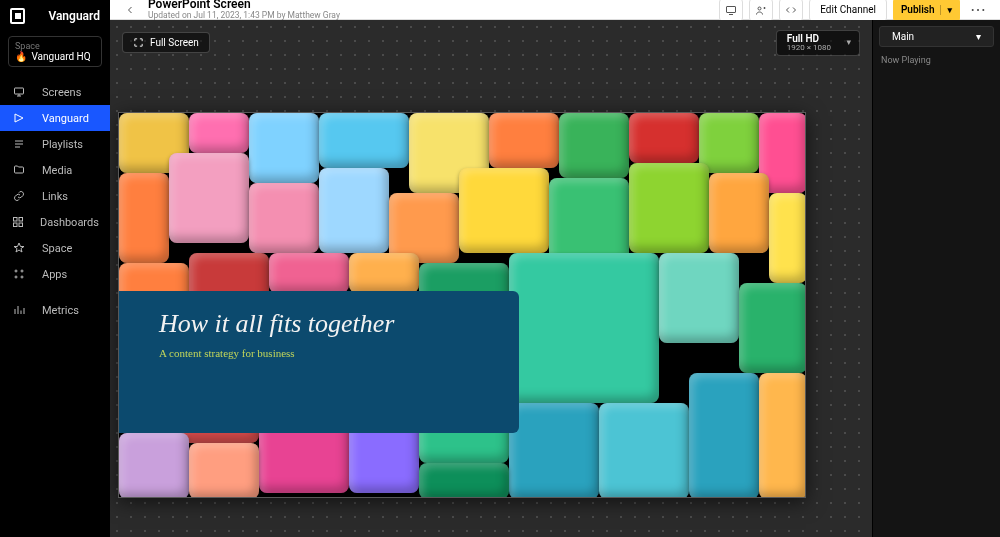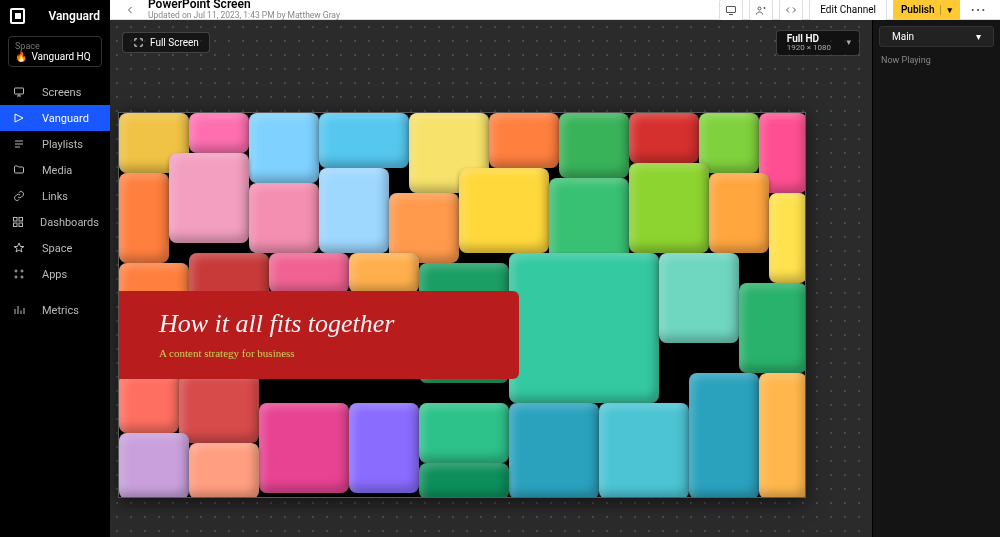--- a/index.html
+++ b/index.html
@@ -50,21 +50,21 @@
 }
 .canvas-toolbar { display:flex; justify-content:space-between; align-items:center; }
 .fs-btn { background:rgba(0,0,0,.5); border:1px solid rgba(255,255,255,.2); border-radius:4px; padding:4px 10px; font-size:10px; display:flex; align-items:center; gap:6px; cursor:pointer;}
 .res-btn { background:rgba(0,0,0,.6); border:1px solid rgba(255,255,255,.2); border-radius:4px; padding:2px 28px 2px 10px; font-size:10px; line-height:1.1; position:relative; cursor:pointer; min-width:80px;}
 .res-btn .rn { font-weight:600; }
 .res-btn .rv { font-size:8px; color:#aaa; }
 .res-btn::after { content:"▾"; position:absolute; right:8px; top:50%; transform:translateY(-50%); font-size:9px; color:#aaa;}
 .slide-frame { position:absolute; border:1px solid rgba(255,255,255,.35); box-shadow:0 4px 18px rgba(0,0,0,.6); overflow:hidden; left:8px; top:92px; width:688px; height:386px; background:#000;}
 .tetris { position:absolute; inset:0; }
 .tetris .blk { position:absolute; border-radius:8px; box-shadow: inset -4px -6px 10px rgba(0,0,0,.25), inset 4px 4px 8px rgba(255,255,255,.25), 0 2px 4px rgba(0,0,0,.35); }
-.title-box { position:absolute; left:0; top:178px; width:400px; height:88px; background:#b91c1c; padding:18px 28px 18px 40px; border-radius:0 6px 6px 0;}
+.title-box { position:absolute; left:0; top:178px; width:400px; height:142px; background:#0c4a6e; padding:18px 28px 18px 40px; border-radius:0 6px 6px 0;}
 .title-box h1 { font-family: Georgia, "Times New Roman", serif; font-style: italic; font-weight:400; font-size:26px; color:#f2f2f2; }
 .title-box p { font-family: Georgia, serif; font-size:11px; color:#c3d65a; margin-top:8px; }
 
 
 .right-panel { width:128px; background:#141414; border-left:1px solid #000; padding:6px; font-size:10px; }
 .zone-sel { background:#222; border:1px solid #333; border-radius:3px; padding:4px 12px; display:flex; justify-content:space-between; align-items:center; cursor:pointer;}
 .np-label { color:#888; font-size:9px; margin:8px 2px 6px;}
 .pl-item { display:flex; align-items:center; gap:6px; padding:4px 2px; cursor:pointer;}
 .pl-thumb { width:18px; height:11px; background:linear-gradient(135deg,#f06,#3cf,#fc3,#6f3); border-radius:2px;}
 .pl-bullet { width:4px; height:4px; background:#fff; border-radius:50%;}

